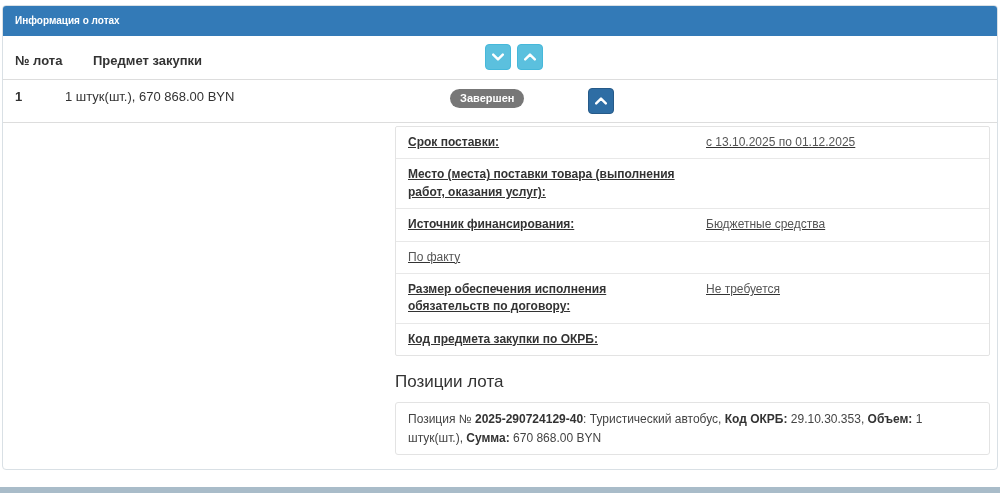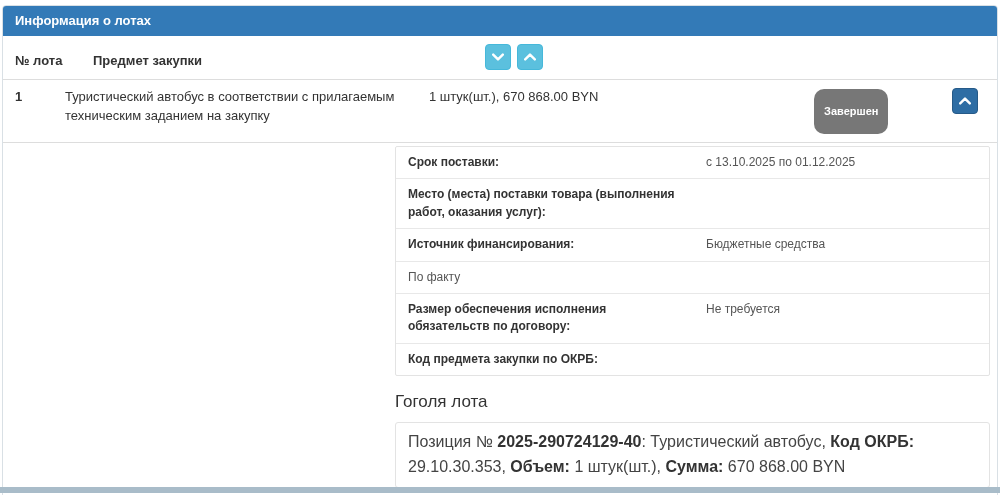--- a/index.html
+++ b/index.html
@@ -15,21 +15,21 @@
   .panel {
     margin: 5px 2px 0;
     border: 1px solid #d9e0e5;
     border-radius: 4px;
     background: #fff;
     overflow: hidden;
   }
   .panel-header {
     background: #337ab7;
     color: #fff;
-    font-size: 13px;
+    font-size: 10px;
     font-weight: bold;
     padding: 8px 12px;
     line-height: 14px;
   }
   
   .lots-header {
     display: flex;
     align-items: flex-end;
     padding: 8px 12px 9px;
     border-bottom: 1px solid #ddd;
@@ -61,21 +61,21 @@
     line-height: 1.45;
     border-bottom: 1px solid #ddd;
   }
   .lots-row .col-num { font-weight: bold; }
   .status-badge {
     display: inline-block;
     background: #777;
     color: #fff;
     font-size: 11px;
     font-weight: bold;
-    padding: 16px 10px;
+    padding: 3px 10px;
     border-radius: 10px;
     line-height: 13px;
     margin-top: 1px;
   }
   .collapse-btn {
     width: 26px; height: 26px;
     background: #2e6da4;
     border: 1px solid #265a88;
     border-radius: 4px;
     display: flex; align-items: center; justify-content: center;
@@ -84,21 +84,21 @@
   }
   
   .details-wrap {
     padding: 3px 7px 14px 392px;
   }
   .details-table {
     border: 1px solid #e3e3e3;
     border-radius: 2px;
     background: #fff;
   }
-  .detail-row { display: flex; }
+  .detail-row { display: flex; text-decoration: underline; }
   .detail-row + .detail-row { border-top: 1px solid #e8e8e8; }
   .detail-label {
     width: 298px; flex: none;
     font-weight: bold;
     font-size: 12px;
     line-height: 1.45;
     padding: 7px 14px 7px 12px;
   }
   .detail-value {
     flex: 1;
@@ -110,21 +110,21 @@
   .positions-heading {
     font-size: 17px;
     font-weight: 400;
     color: #333;
     margin: 16px 0 10px;
   }
   .position-box {
     border: 1px solid #e3e3e3;
     border-radius: 3px;
     padding: 7px 12px;
-    font-size: 16px;
+    font-size: 12px;
     line-height: 1.55;
     color: #444;
   }
   .position-box b { color: #333; }
   .bottom-bar {
     position: absolute;
     left: 0; bottom: 2px;
     width: 1000px; height: 6px;
     background: #a9bcc9;
   }
@@ -153,21 +153,20 @@
           <svg class="chev" width="12" height="8" viewBox="0 0 10 6">
               <polyline points="1,5 5,1 9,5" fill="none" stroke="#fff" stroke-width="2" stroke-linecap="round" stroke-linejoin="round"></polyline>
             </svg>
         </span>
       </button>
     </div>
   </div>
 
   <div class="lots-row">
     <div class="col-num">1</div>
-    <div class="col-subject">Туристический автобус в соответствии с прилагаемым техническим заданием на закупку</div>
     <div class="col-qty">1 штук(шт.), 670 868.00 BYN</div>
     <div class="col-status">
       <span class="status-badge">Завершен</span>
     </div>
     <div class="col-actions">
       <button class="collapse-btn">
         <span>
           <svg class="chev" width="12" height="8" viewBox="0 0 10 6">
               <polyline points="1,5 5,1 9,5" fill="none" stroke="#fff" stroke-width="2" stroke-linecap="round" stroke-linejoin="round"></polyline>
             </svg>
@@ -195,21 +194,21 @@
       </div>
       <div class="detail-row">
         <div class="detail-label">Размер обеспечения исполнения обязательств по договору:</div>
         <div class="detail-value">Не требуется</div>
       </div>
       <div class="detail-row">
         <div class="detail-label">Код предмета закупки по ОКРБ:</div>
       </div>
     </div>
 
-    <div class="positions-heading">Гоголя лота</div>
+    <div class="positions-heading">Позиции лота</div>
 
     <div class="position-box">
       <span>Позиция № </span><b>2025-290724129-40</b><span>: Туристический автобус, </span><b>Код ОКРБ:</b><span> 29.10.30.353, </span><b>Объем:</b><span> 1 штук(шт.), </span><b>Сумма:</b><span> 670 868.00 BYN</span>
     </div>
 
   </div>
 
 </div>
 
 <div class="bottom-bar"></div>

